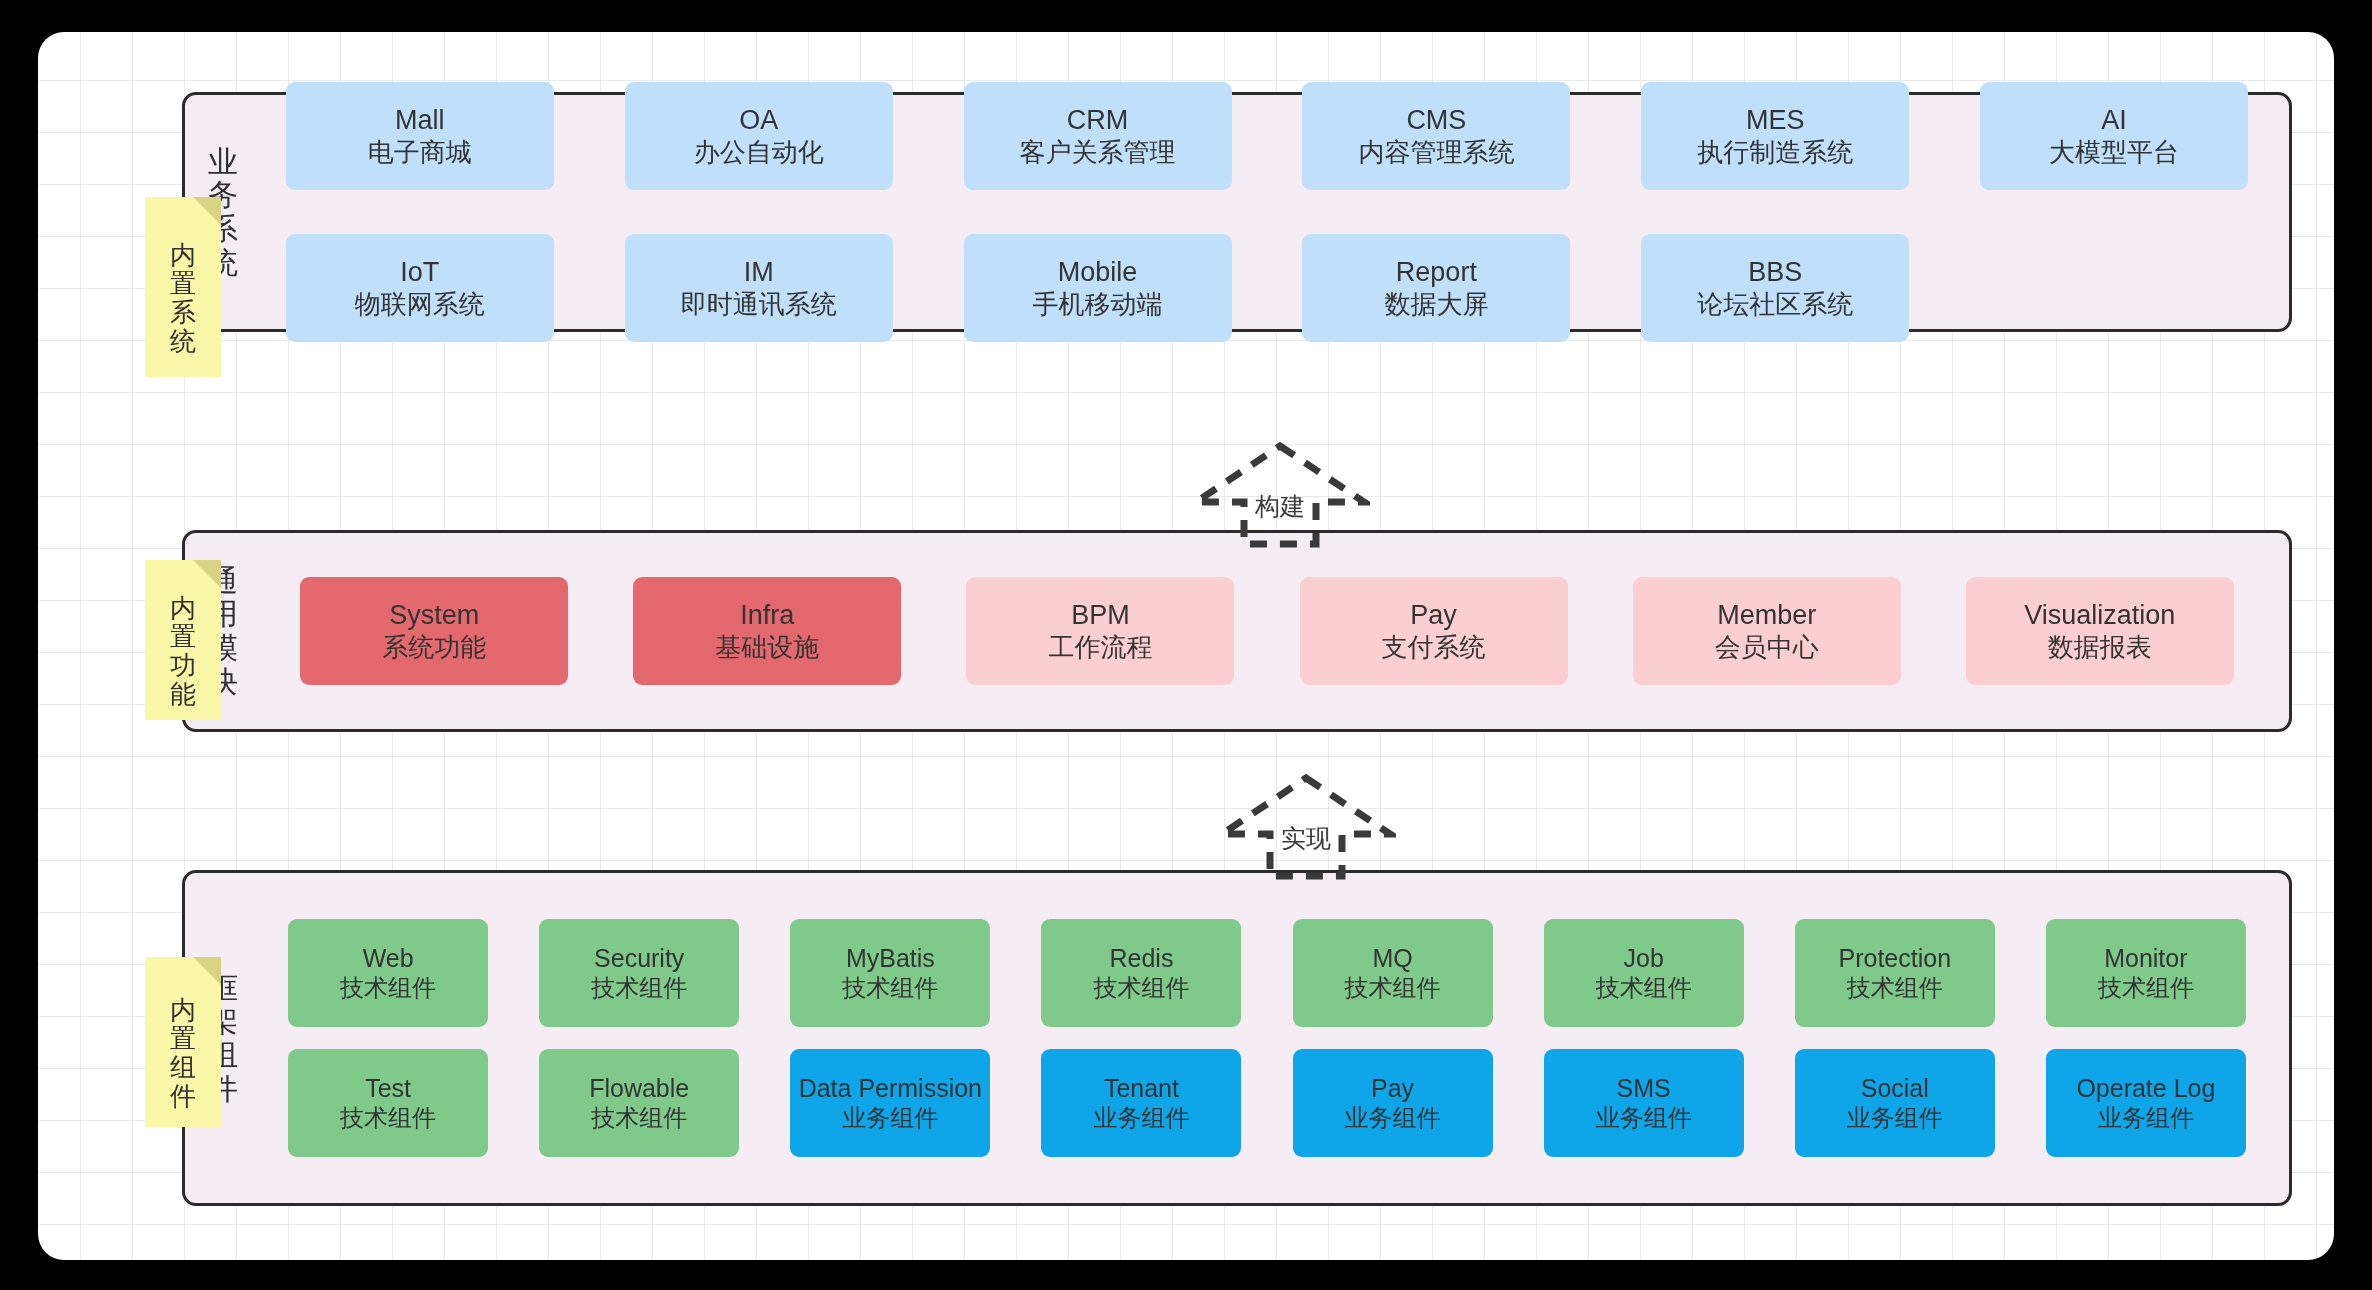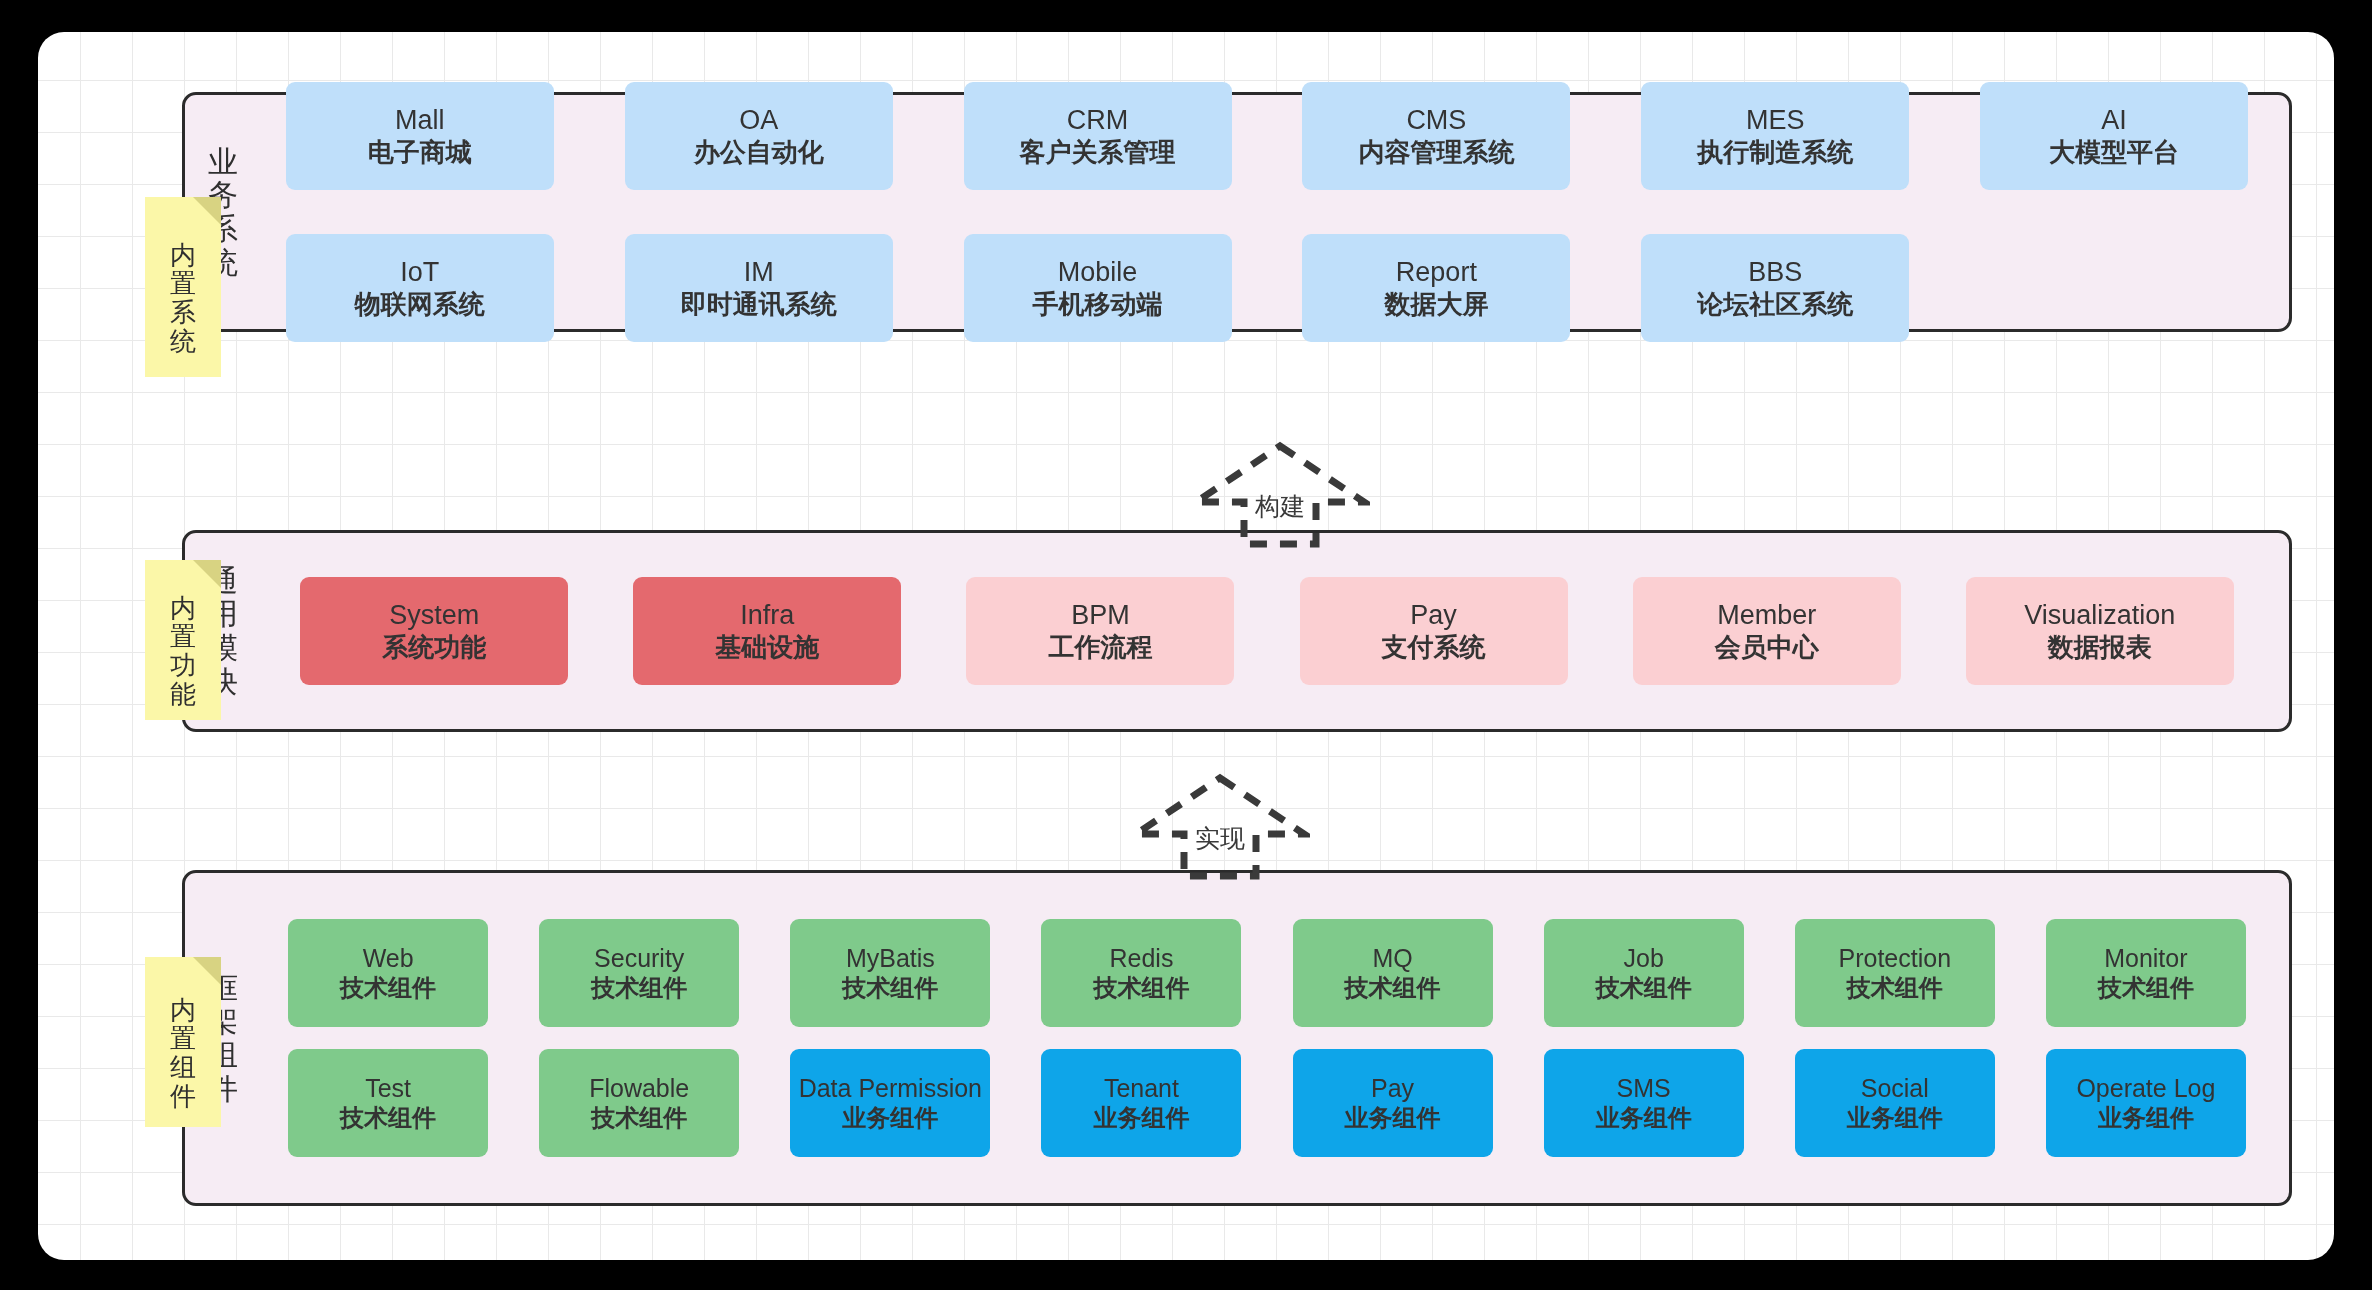--- a/index.html
+++ b/index.html
@@ -80,21 +80,21 @@
     flex-direction: column;
     align-items: center;
     justify-content: center;
     text-align: center;
     color: #333333;
     box-sizing: border-box;
     padding: 2px 6px;
     line-height: 1.18;
   }
   .tile .t-en { font-size: 27px; }
-  .tile .t-cn { font-size: 26px; font-weight: bold; }
+  .tile .t-cn { font-size: 26px; }
   #grid-framework .tile .t-en { font-size: 25px; }
   #grid-framework .tile .t-cn { font-size: 24px; }
 
   .c-blue        { background: #bfdffa; }
   .c-red-solid   { background: #e4696e; }
   .c-red-light   { background: #fbcfd2; align-items: center; }
   .c-green-solid { background: #7fca8b; }
   .c-green-light { background: #0ea5e9; }
 
   
@@ -127,21 +127,21 @@
   #note-functions  { left: 107px; top: 528px; height: 160px; }
   #note-components { left: 107px; top: 925px; height: 170px; }
 
   
   .arrow {
     position: absolute;
     width: 180px;
     height: 110px;
   }
   #arrow-build  { left: 1152px; top: 408px; }
-  #arrow-impl   { left: 1092px; top: 740px; }
+  #arrow-impl   { left: 1178px; top: 740px; }
   .arrow svg { display: block; width: 180px; height: 110px; }
   .arrow-label {
     position: absolute;
     left: 0;
     top: 50px;
     width: 180px;
     text-align: center;
     font-size: 25px;
     color: #3a3a3a;
     user-select: none;

